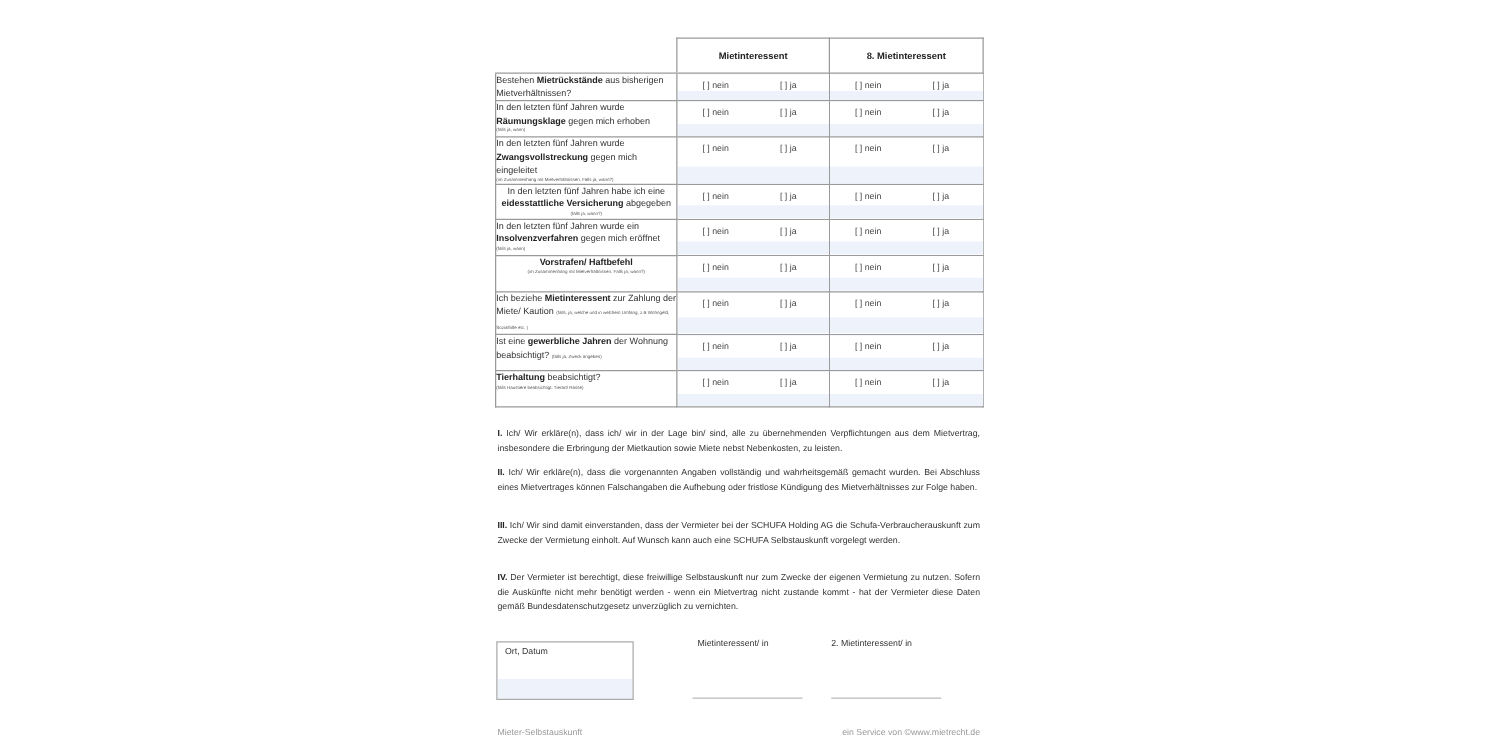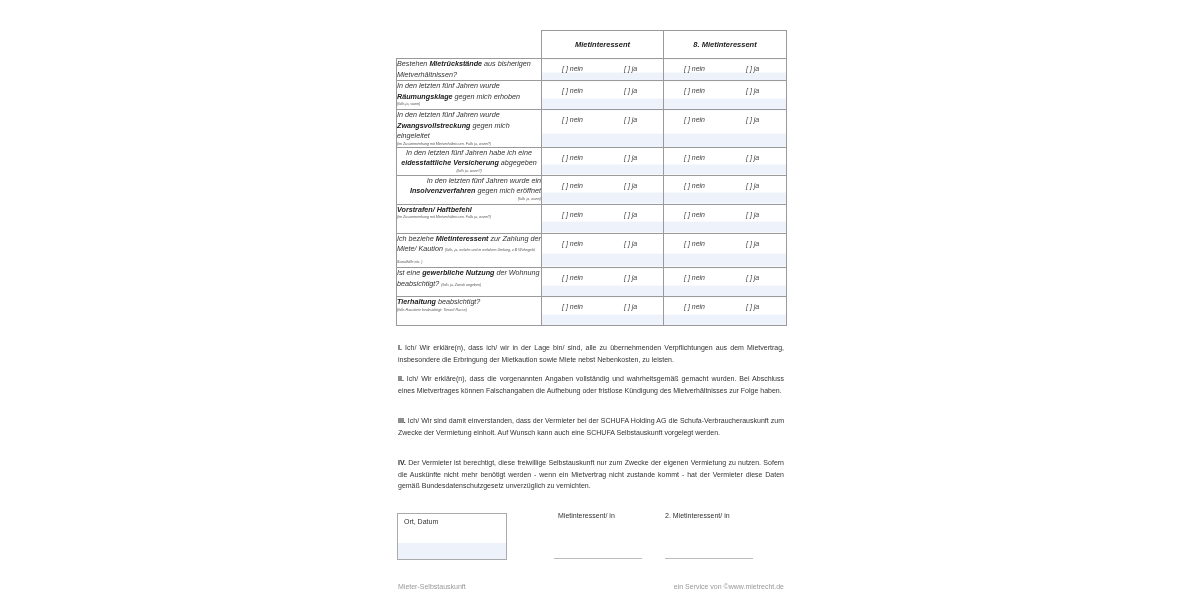--- a/index.html
+++ b/index.html
@@ -1,20 +1,20 @@
 <!DOCTYPE html>
 <html><head>
 <meta charset="utf-8">
 <style>
   html, body { margin:0; padding:0; }
   body { width:1200px; height:600px; background:#ffffff; position:relative; overflow:hidden;
          font-family:"Liberation Sans", sans-serif; color:#333; }
   .page { position:absolute; left:396px; top:0; width:392px; height:600px; }
 
-  table.q { position:absolute; left:0; top:30px; width:390px; border-collapse:collapse; table-layout:fixed;font-style:italic; }
+  table.q { position:absolute; left:0; top:30px; width:390px; border-collapse:collapse; table-layout:fixed; }
   table.q td, table.q th { border:1px solid #9a9a9a; padding:0; vertical-align:top; }
   table.q th.blank { border:none; border-bottom:1px solid #9a9a9a; }
   table.q th.hdr { font-size:7.5px; font-weight:bold; height:27px; vertical-align:middle; text-align:center; color:#222; }
   td.qcell { font-size:7.2px; line-height:10.5px; padding:2px 3px 0 3px; color:#333; }
   td.qcell b { color:#222; }
   td.qcell .small { font-size:3.6px; line-height:5px; display:block; color:#555; }
   td.qcell .inl { font-size:3.6px; color:#555; }
   td.ans { position:relative; background:linear-gradient(to bottom,#ffffff 0,#ffffff 62%,#eef3fb 62%,#eef3fb 100%); }
   .opt { position:absolute; top:6px; font-size:7px; color:#444; white-space:nowrap; }
   .opt.no { left:20px; } .opt.yes { left:82px; }
@@ -85,32 +85,32 @@
           <td class="qcell"><span>In den letzten fünf Jahren habe ich eine </span><b>eidesstattliche Versicherung</b><span> abgegeben</span><span class="small">(falls ja, wann?)</span></td>
           <td class="ans">
       <span class="opt no">[ ] nein</span>
       <span class="opt yes">[ ] ja</span>
           </td>
           <td class="ans">
       <span class="opt no">[ ] nein</span>
       <span class="opt yes">[ ] ja</span>
           </td>
         </tr>
-        <tr style="height: 29px; text-align: right;">
+        <tr style="height: 29px;">
           <td class="qcell"><span>In den letzten fünf Jahren wurde ein </span><b>Insolvenzverfahren</b><span> gegen mich eröffnet</span><span class="small">(falls ja, wann)</span></td>
           <td class="ans">
       <span class="opt no">[ ] nein</span>
       <span class="opt yes">[ ] ja</span>
           </td>
           <td class="ans">
       <span class="opt no">[ ] nein</span>
       <span class="opt yes">[ ] ja</span>
           </td>
         </tr>
-        <tr style="height: 29px;">
+        <tr style="height: 29px; text-align: center;">
           <td class="qcell"><span></span><b>Vorstrafen/ Haftbefehl</b><span></span><span class="small">(im Zusammenhang mit Mietverhältnissen. Falls ja, wann?)</span></td>
           <td class="ans">
       <span class="opt no">[ ] nein</span>
       <span class="opt yes">[ ] ja</span>
           </td>
           <td class="ans">
       <span class="opt no">[ ] nein</span>
       <span class="opt yes">[ ] ja</span>
           </td>
         </tr>
@@ -119,21 +119,21 @@
           <td class="ans">
       <span class="opt no">[ ] nein</span>
       <span class="opt yes">[ ] ja</span>
           </td>
           <td class="ans">
       <span class="opt no">[ ] nein</span>
       <span class="opt yes">[ ] ja</span>
           </td>
         </tr>
         <tr style="height: 29px;">
-          <td class="qcell"><span>Ist eine </span><b>gewerbliche Nutzung</b><span> der Wohnung beabsichtigt?</span> <span class="inl">(falls ja, Zweck angeben)</span></td>
+          <td class="qcell"><span>Ist eine </span><b>gewerbliche Jahren</b><span> der Wohnung beabsichtigt?</span> <span class="inl">(falls ja, Zweck angeben)</span></td>
           <td class="ans">
       <span class="opt no">[ ] nein</span>
       <span class="opt yes">[ ] ja</span>
           </td>
           <td class="ans">
       <span class="opt no">[ ] nein</span>
       <span class="opt yes">[ ] ja</span>
           </td>
         </tr>
         <tr style="height: 29px;">

